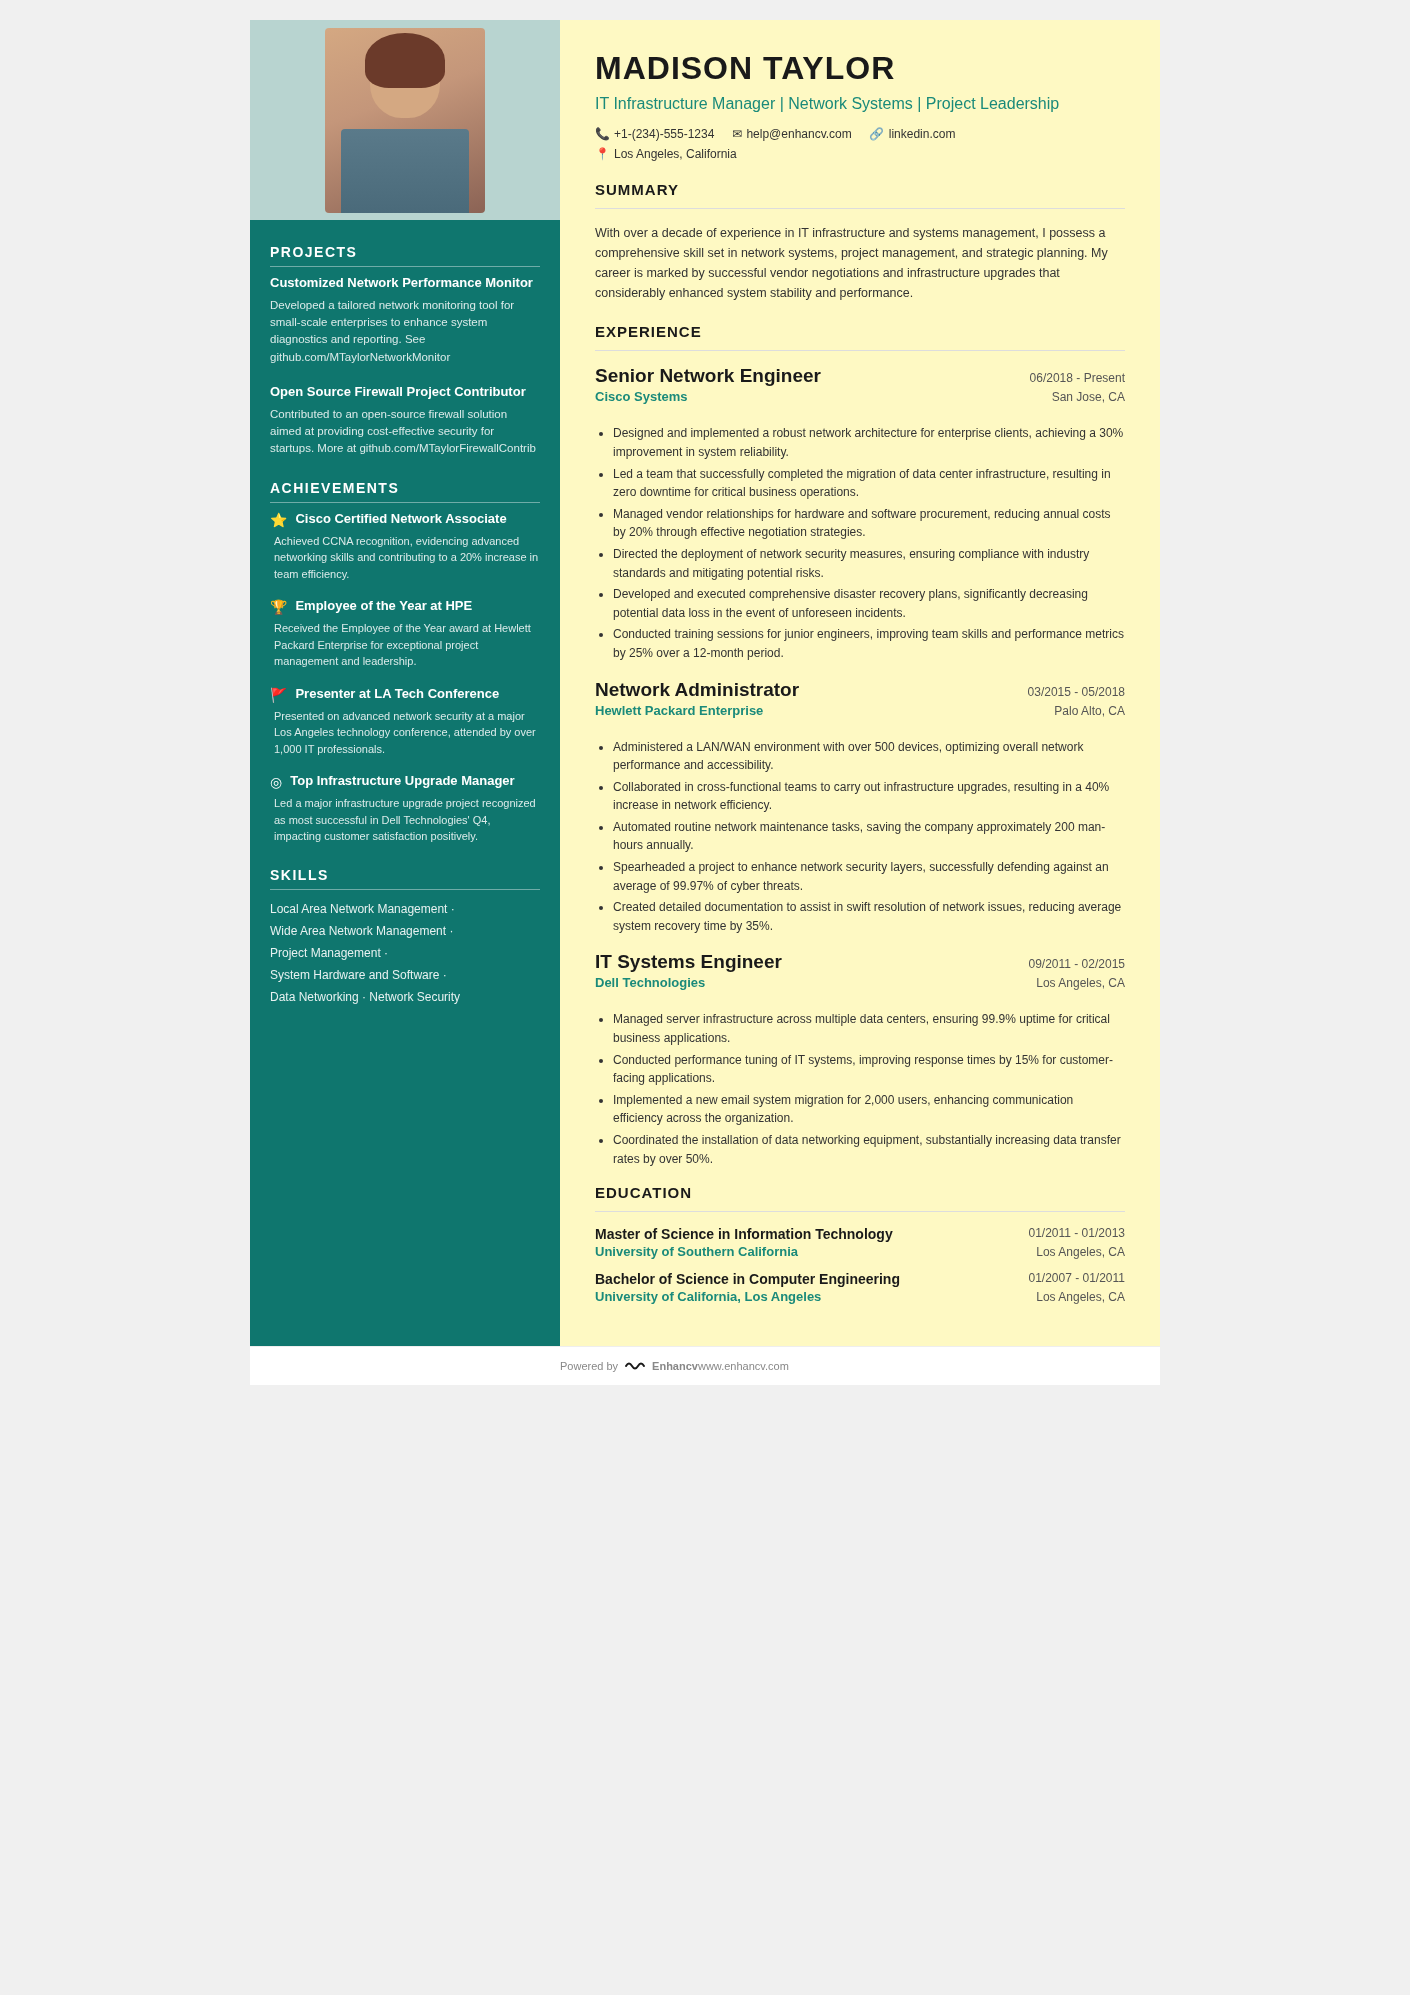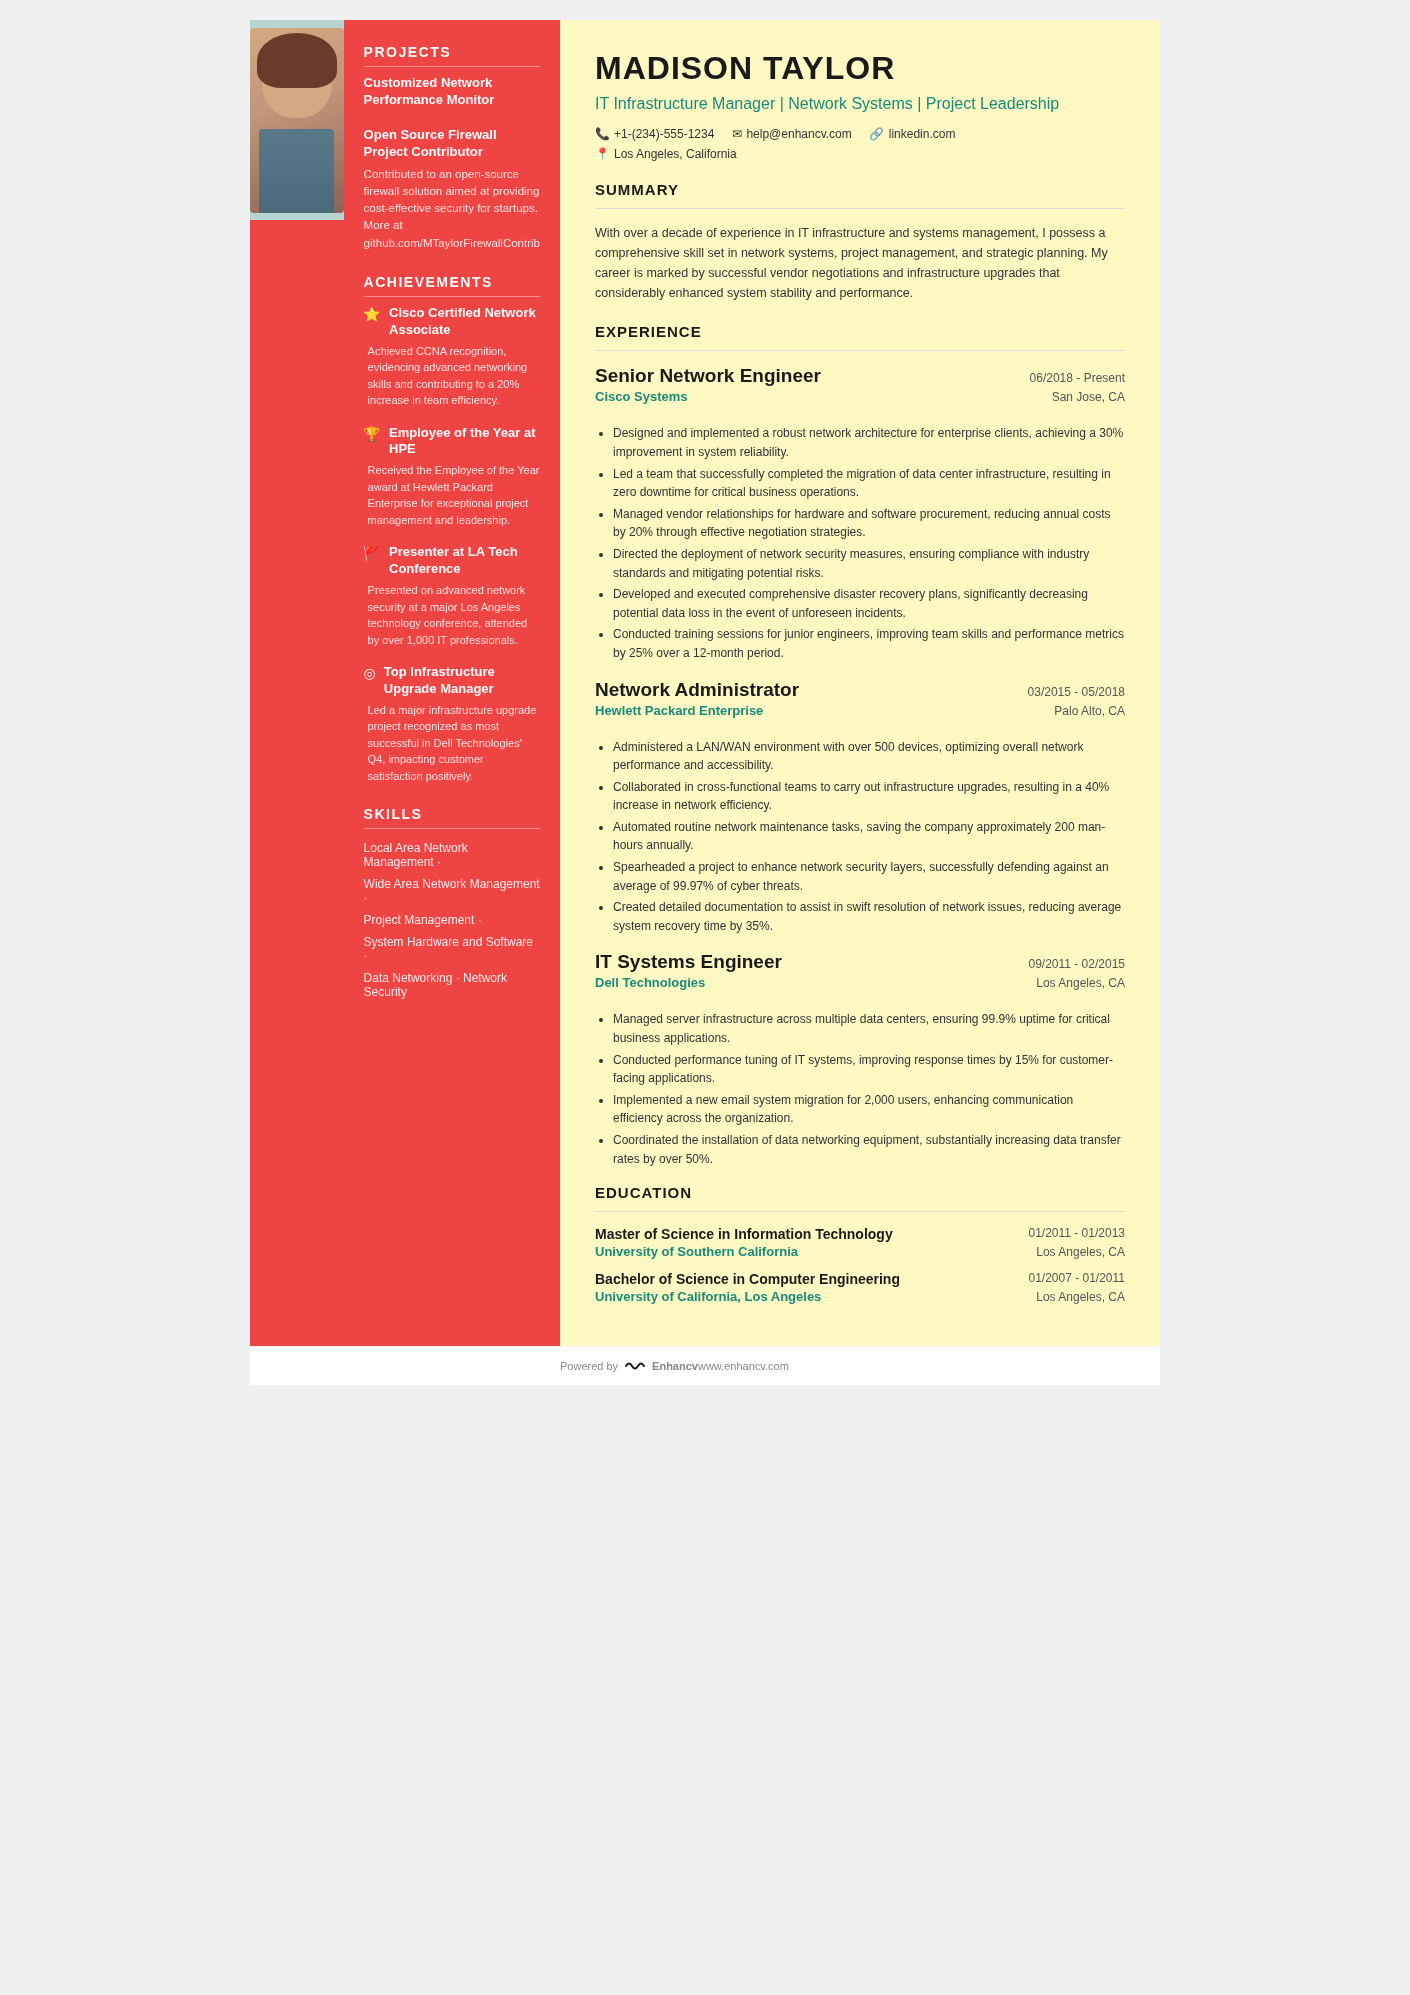--- a/index.html
+++ b/index.html
@@ -8,25 +8,25 @@
       background: #f0f0f0;
       display: flex;
       justify-content: center;
       align-items: flex-start;
       min-height: 100vh;
       padding: 20px;
     }
     
     .sidebar {
       width: 310px;
-      background: #ef4444;
+      background: #0f766e;
       color: #fff;
       flex-shrink: 0;
       display: flex;
-      flex-direction: row;
+      flex-direction: column;
     }
     .sidebar-photo {
       width: 100%;
       height: 200px;
       background: #b8d4d0;
       display: flex;
       align-items: center;
       justify-content: center;
       overflow: hidden;
     }
@@ -340,20 +340,21 @@
           <div class="photo-face"></div>
         </div>
       </div>
 
       <div class="sidebar-content">
 
         <div class="sidebar-section">
           <div class="sidebar-section-title">PROJECTS</div>
           <div class="project-item">
             <div class="project-title">Customized Network Performance Monitor</div>
+            <div class="project-desc">Developed a tailored network monitoring tool for small-scale enterprises to enhance system diagnostics and reporting. See github.com/MTaylorNetworkMonitor</div>
           </div>
           <div class="project-item">
             <div class="project-title">Open Source Firewall Project Contributor</div>
             <div class="project-desc">Contributed to an open-source firewall solution aimed at providing cost-effective security for startups. More at github.com/MTaylorFirewallContrib</div>
           </div>
         </div>
 
         <div class="sidebar-section">
           <div class="sidebar-section-title">ACHIEVEMENTS</div>
 

